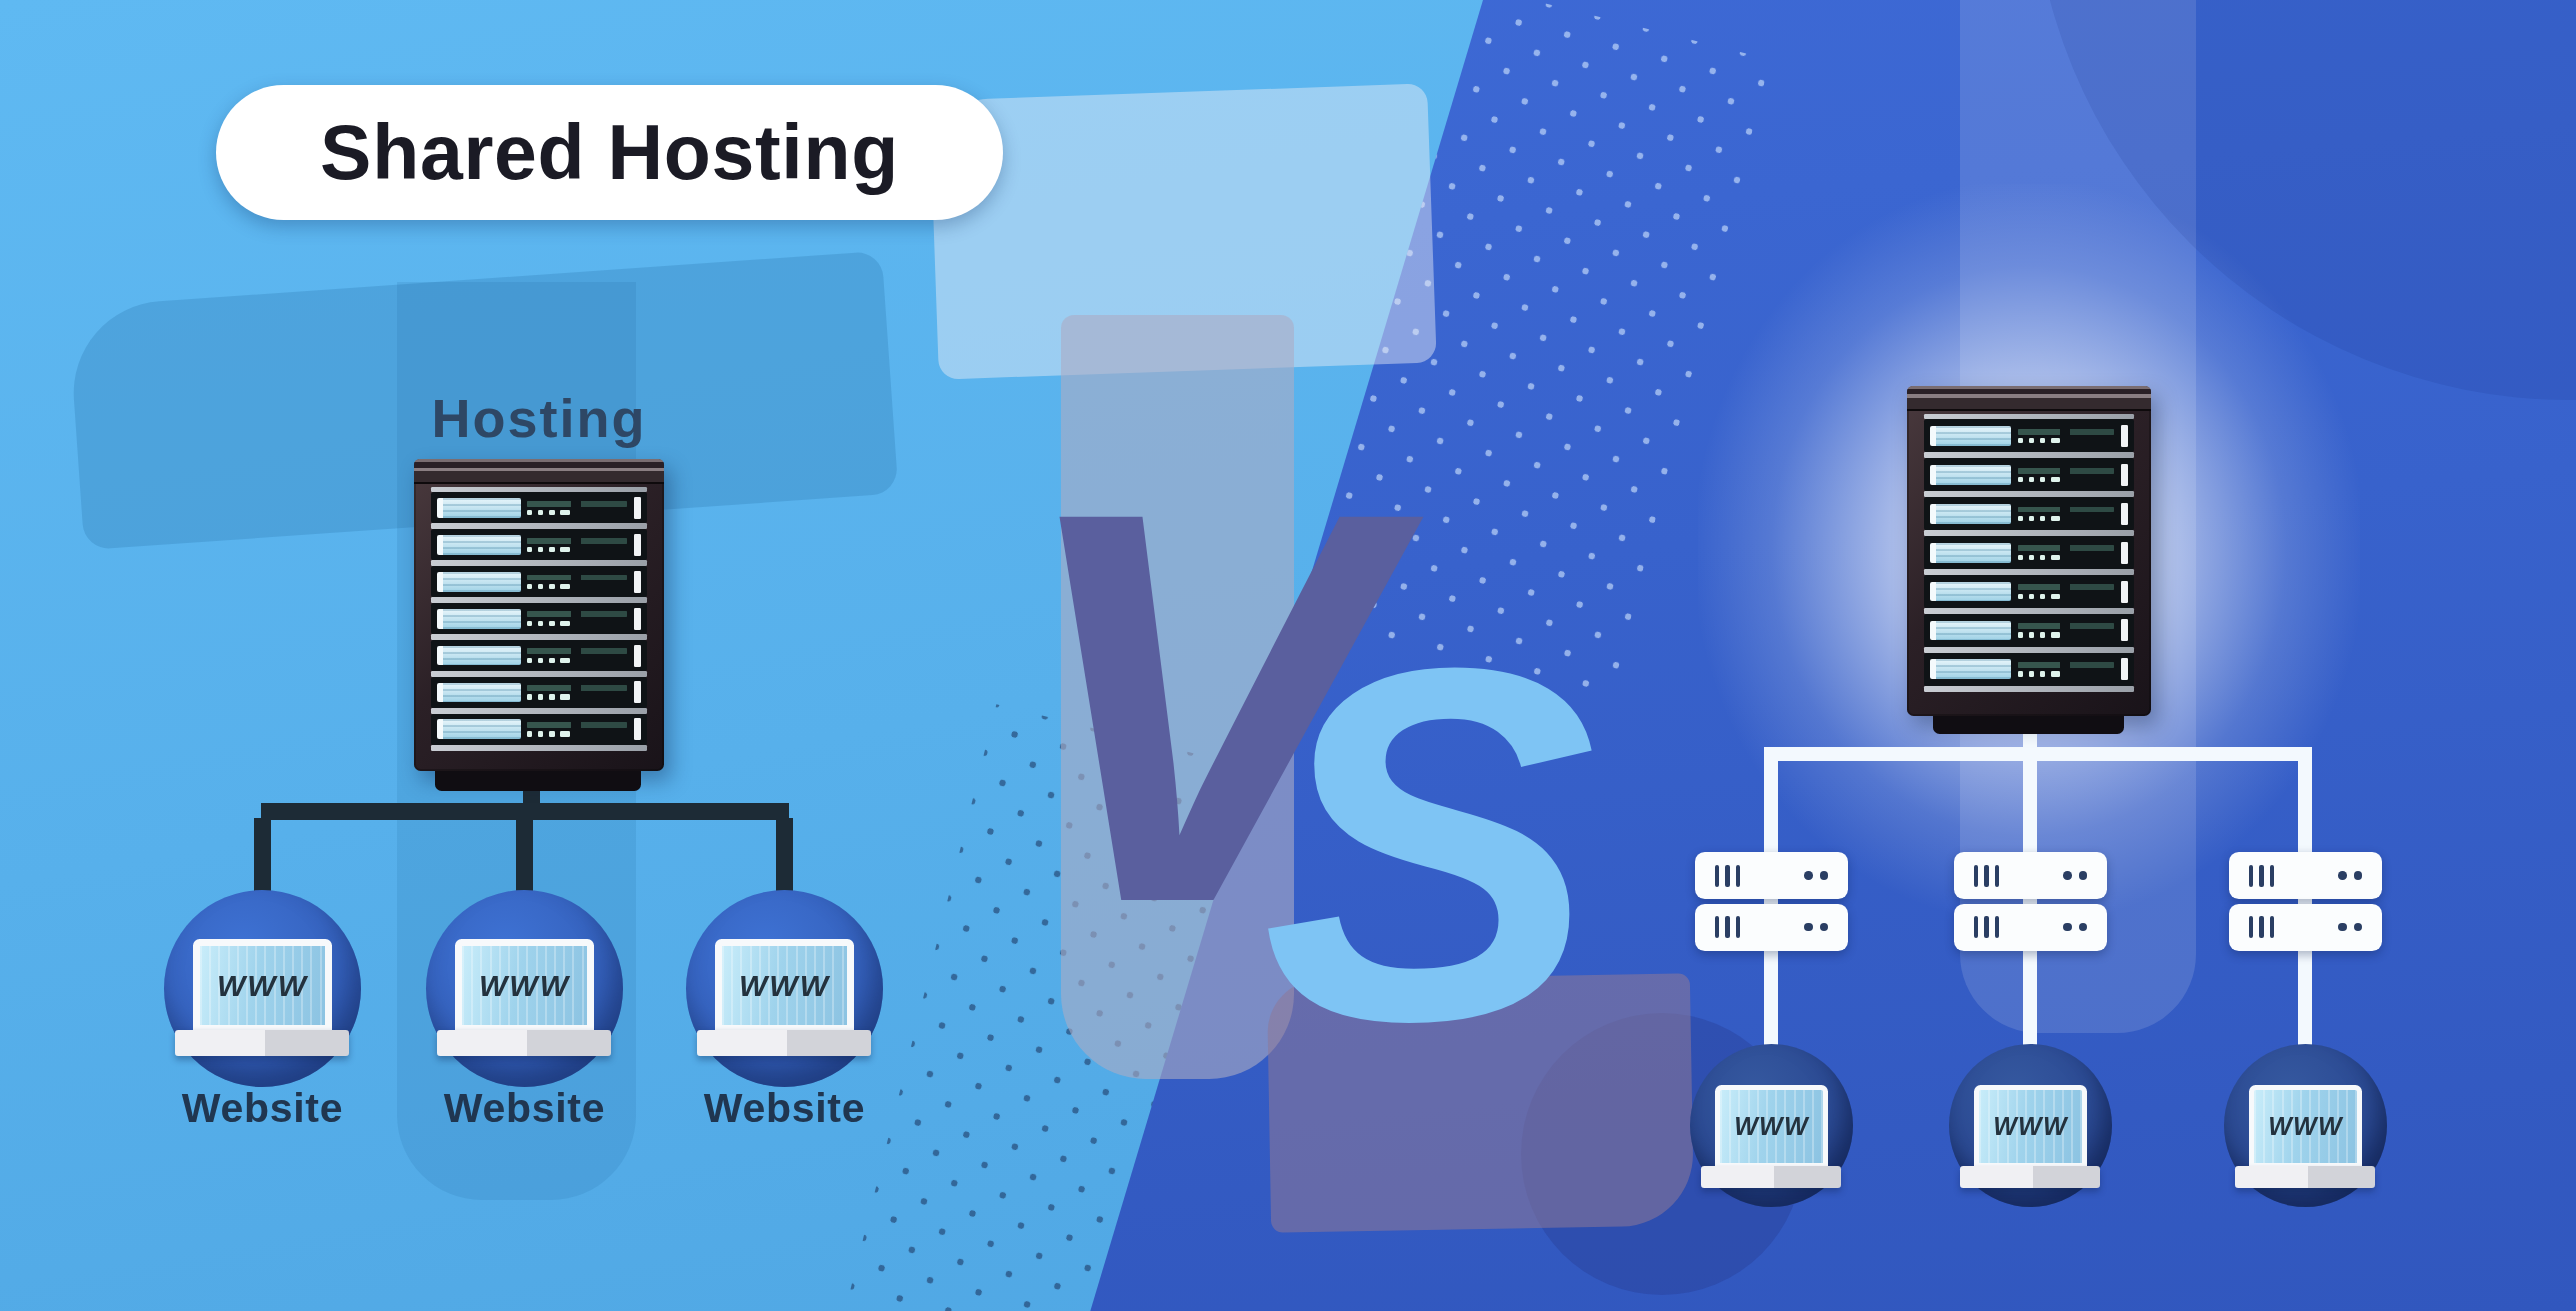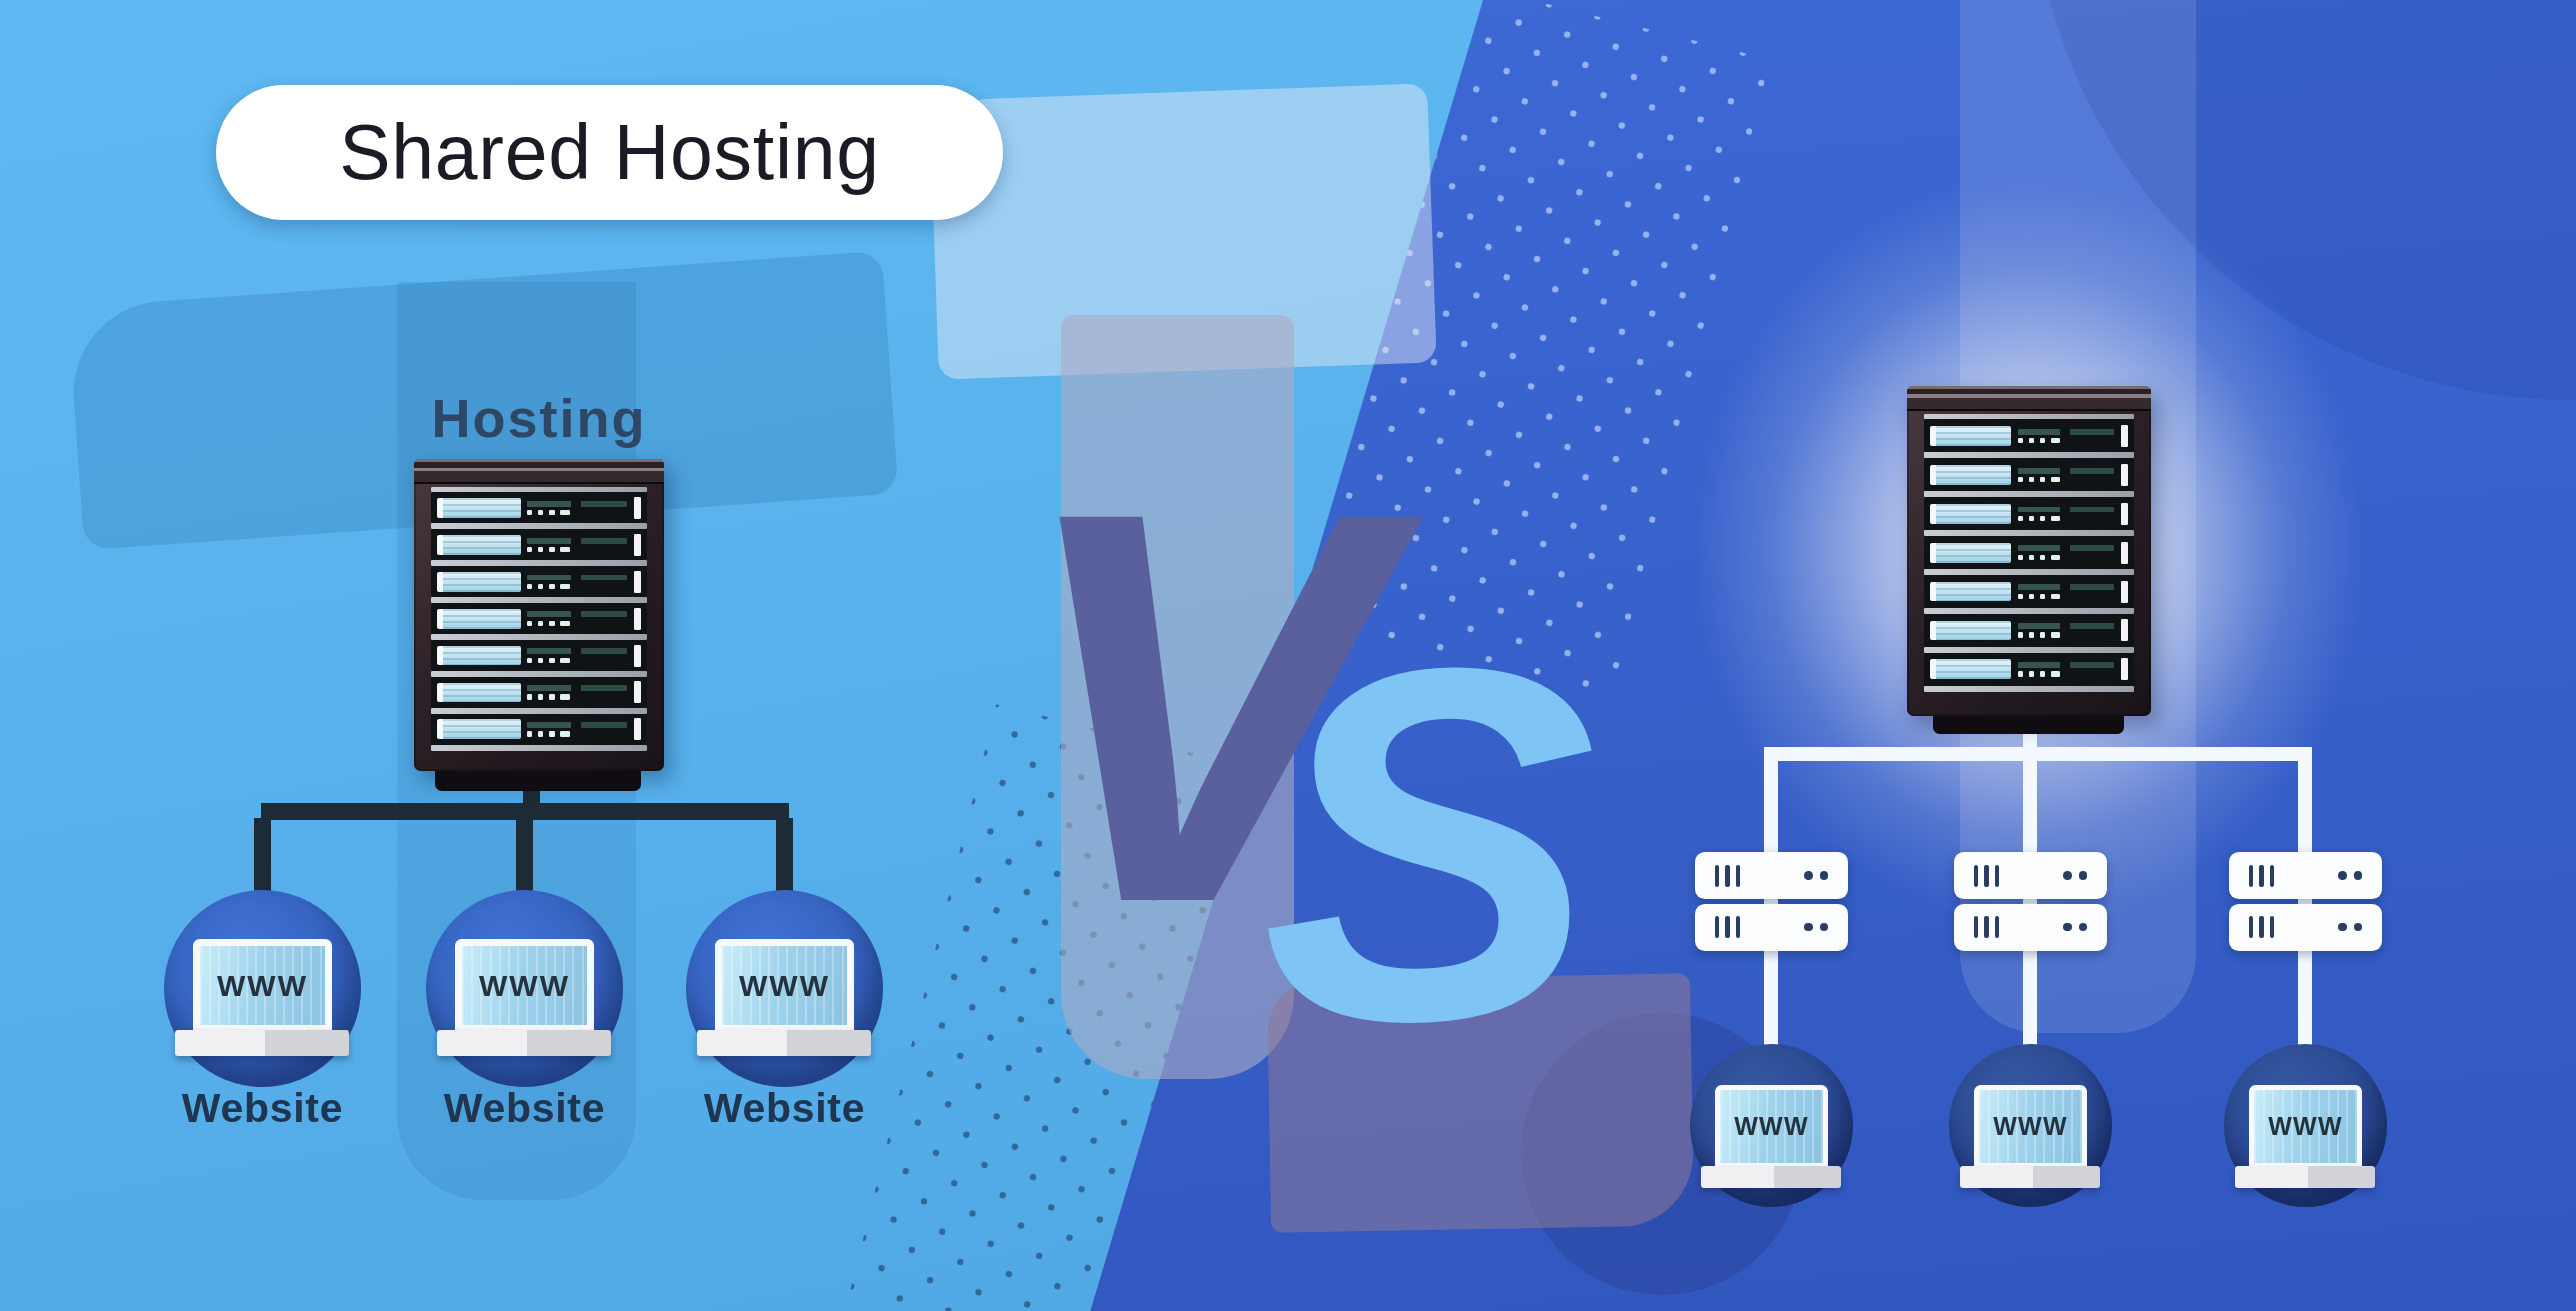--- a/index.html
+++ b/index.html
@@ -83,21 +83,21 @@
   .vs-letter{
     position:absolute; font-style:italic; font-weight:800; line-height:1;
     font-family:"Liberation Sans", sans-serif;
   }
   .vs-v{ left:1013px; top:429px; font-size:557px; color:#5A5F9E; }
   .vs-s{ left:1262px; top:593px; font-size:502px; color:#7EC4F4; }
 
   
   .pill{
     position:absolute; display:flex; align-items:center; justify-content:center;
-    border-radius:72px; font-weight:400; font-size:77px; letter-spacing:0.7px;
+    border-radius:72px; font-weight:700; font-size:77px; letter-spacing:0.7px;
     box-shadow:0 6.6px 18.4px rgba(10,40,90,0.28);
   }
   .pill-shared{ left:216px; top:85px; width:787px; height:135px; background:#FFFFFF; color:#1B1B25; }
   .pill-vps{ left:1686px; top:84px; width:688px; height:134px; background:#ECF1EC; color:#18222E; }
 
   
   .rack{
     position:absolute; border-radius:6.6px;
     background:linear-gradient(135deg,#4A3A3E 0%,#2B2026 45%,#191319 100%);
     box-shadow:6.6px 9.2px 19.7px rgba(10,30,70,0.35), inset 0 0 0 2px rgba(0,0,0,0.25);
@@ -150,21 +150,21 @@
     width:163px; height:163px; top:1044px;
     background:radial-gradient(circle at 40% 28%, #35589F 0%, #2C4B94 50%, #213B7E 82%, #1D3572 100%);
     box-shadow:inset -6.6px -17px 22px rgba(10,24,64,0.5);
   }
   .laptop-screen{
     position:absolute; display:flex; align-items:center; justify-content:center;
     border:7.2px solid #F7F9FB; border-radius:6.6px 6.6px 2.6px 2.6px;
     background:
       repeating-linear-gradient(90deg, rgba(255,255,255,0.28) 0 2px, transparent 2px 9.2px),
       linear-gradient(100deg,#C9EDFA 0%,#9FD3EC 45%,#8CC3E2 100%);
-    font-weight:800; color:#24323E;
+    font-weight:800; color:#24323E;font-style:italic;
   }
   .laptop-base{
     position:absolute; border-radius:3.3px;
     background:linear-gradient(90deg,#F0F0F3 0 52%,#D2D3D9 52% 100%);
     box-shadow:0 3.9px 6.6px rgba(15,35,80,0.35);
   }
   .circle-left .laptop-screen{ left:29px; top:49px; width:139px; height:93px; font-size:30px; letter-spacing:2px; }
   .circle-left .laptop-base{ left:11px; top:140px; width:174px; height:26px; }
   .circle-right .laptop-screen{ left:25px; top:41px; width:113px; height:83px; border-width:5.9px; font-size:25px; letter-spacing:1.3px; }
   .circle-right .laptop-base{ left:11px; top:122px; width:140px; height:22px; }

